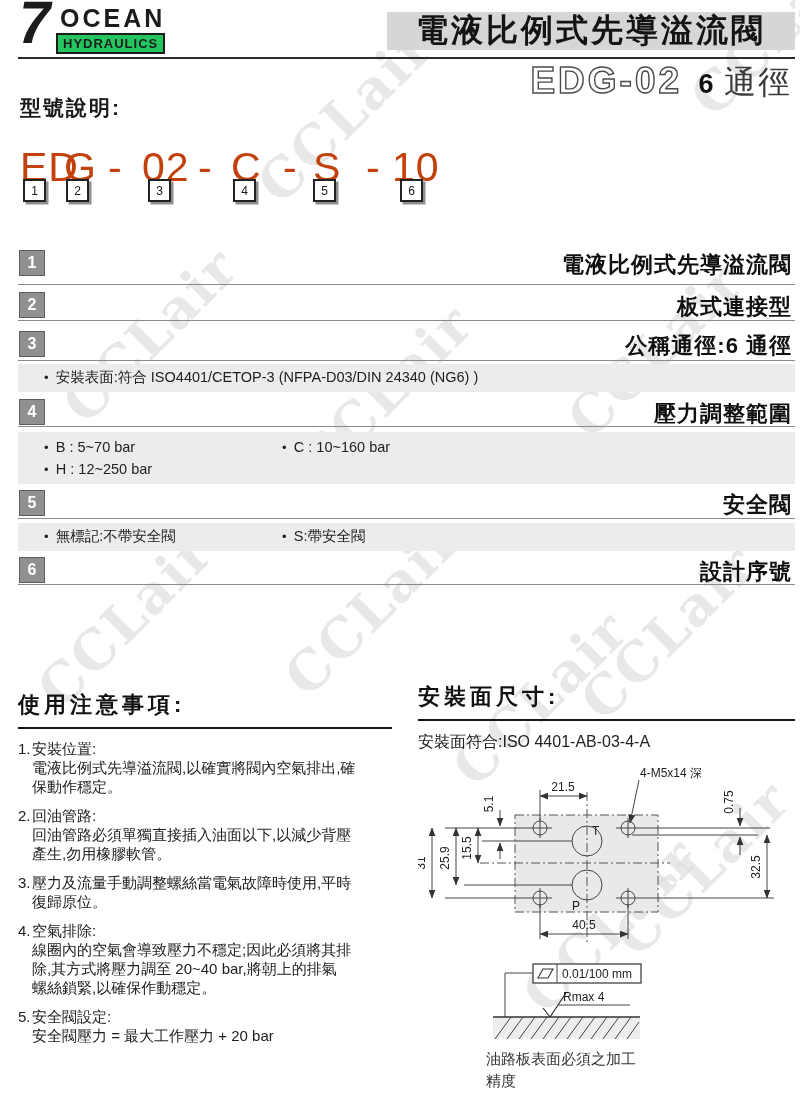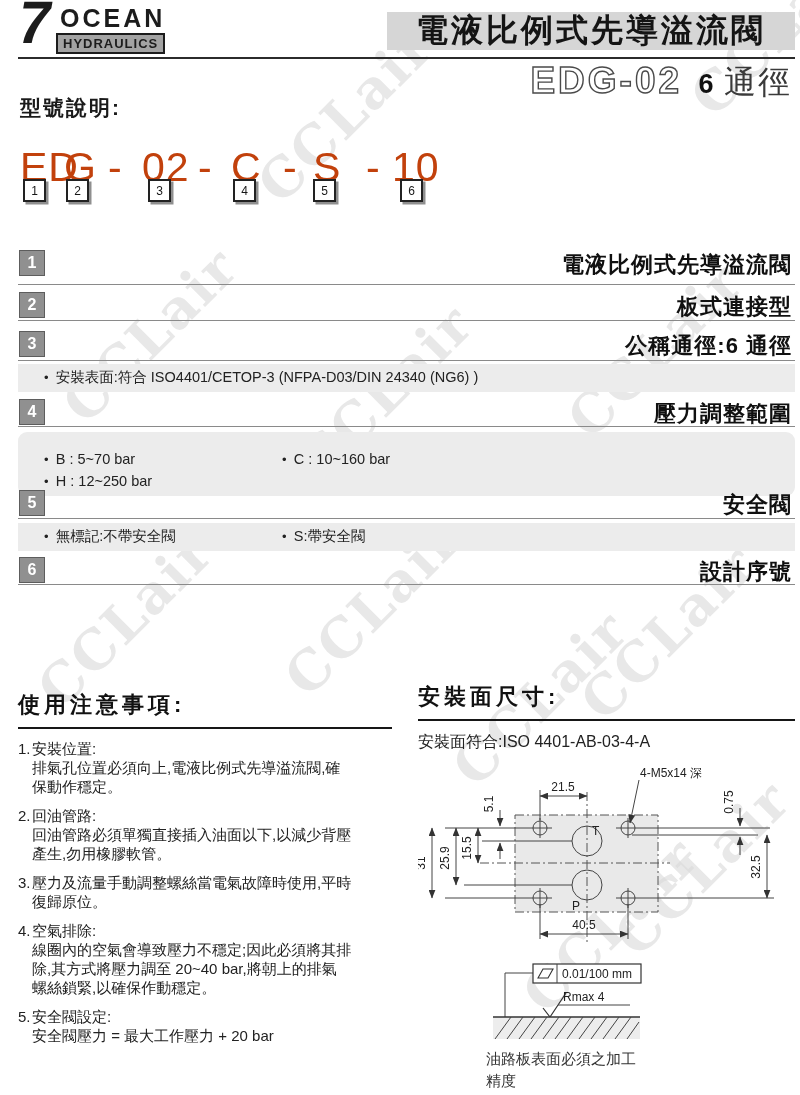--- a/index.html
+++ b/index.html
@@ -8,21 +8,21 @@
   
   .wm{position:absolute;transform:translate(-50%,-50%) rotate(-45deg);
       font-family:"DejaVu Serif",serif;font-weight:bold;font-size:54px;letter-spacing:2px;
       color:#dadada;opacity:.62;white-space:nowrap;z-index:0;pointer-events:none;}
   
   .logo{position:absolute;left:18px;top:3px;width:160px;height:52px;z-index:2;}
   .logo-seven{position:absolute;left:0;top:-10px;font-size:60px;font-weight:bold;
       transform:skewX(-10deg);color:#1c1c1c;line-height:1;}
   .logo-name{position:absolute;left:42px;top:1px;font-size:25px;font-weight:bold;
       letter-spacing:3px;color:#1c1c1c;}
-  .logo-sub{position:absolute;left:38px;top:30px;border:2px solid #1c1c1c;background:#a3a3a3;
+  .logo-sub{position:absolute;left:38px;top:30px;border:2px solid #1c1c1c;background:#22c55e;
       padding:0 5px;font-size:13px;font-weight:bold;letter-spacing:1px;color:#1c1c1c;line-height:17px;}
   .title-bar{position:absolute;left:387px;top:12px;width:408px;height:38px;background:#d6d6d6;
       display:flex;align-items:center;justify-content:center;z-index:1;}
   .title-bar .t{font-size:32px;font-weight:bold;letter-spacing:3px;color:#141414;white-space:nowrap;}
   .top-rule{position:absolute;left:18px;top:57px;width:777px;border-top:2px solid #2b2b2b;z-index:1;}
   .model-line{position:absolute;right:8px;top:60px;text-align:right;white-space:nowrap;z-index:1;}
   .edg{font-size:37px;font-weight:bold;letter-spacing:3px;color:#fff;
       -webkit-text-stroke:1.4px #4a4a4a;}
   .size-num{font-size:27px;font-weight:bold;color:#111;margin-left:12px;}
   .size-cjk{font-size:32px;color:#3a3a3a;margin-left:6px;letter-spacing:2px;}
@@ -126,21 +126,21 @@
   <div class="sec-rule" style="top:360px;"></div>
   <div class="band" style="top:364px;height:26px;padding-top:2px;">
     <div class="band-row">
       <span class="bitem col0">安裝表面:符合 ISO4401/CETOP-3 (NFPA-D03/DIN 24340 (NG6) )</span>
     </div>
   </div>
 
   <div class="sec-box" style="top:399px;">4</div>
   <div class="sec-title" style="top:399px;">壓力調整範圍</div>
   <div class="sec-rule" style="top:426px;"></div>
-  <div class="band" style="top:432px;height:48px;padding-top:16px;border-radius:9px;">
+  <div class="band" style="top:432px;height:48px;padding-top:4px;">
     <div class="band-row">
       <span class="bitem col0">B : 5~70 bar</span>
       <span class="bitem col1">C : 10~160 bar</span>
     </div>
     <div class="band-row">
       <span class="bitem col0">H : 12~250 bar</span>
     </div>
   </div>
 
   <div class="sec-box" style="top:490px;">5</div>
@@ -157,21 +157,21 @@
   <div class="sec-title" style="top:557px;">設計序號</div>
   <div class="sec-rule" style="top:584px;"></div>
 
   <div class="notes">
     <div class="col-heading">使用注意事項:</div>
     <div class="col-rule"></div>
     <div class="note">
       <span class="note-label">1.</span>
       <span>
         <div class="note-line">安裝位置:</div>
-        <div class="note-line">排氣孔位置必須向上,電液比例式先導溢流閥,確</div>
+        <div class="note-line">電液比例式先導溢流閥,以確實將閥內空氣排出,確</div>
         <div class="note-line">保動作穩定。</div>
       </span>
     </div>
     <div class="note">
       <span class="note-label">2.</span>
       <span>
         <div class="note-line">回油管路:</div>
         <div class="note-line">回油管路必須單獨直接插入油面以下,以減少背壓</div>
         <div class="note-line">產生,勿用橡膠軟管。</div>
       </span>

